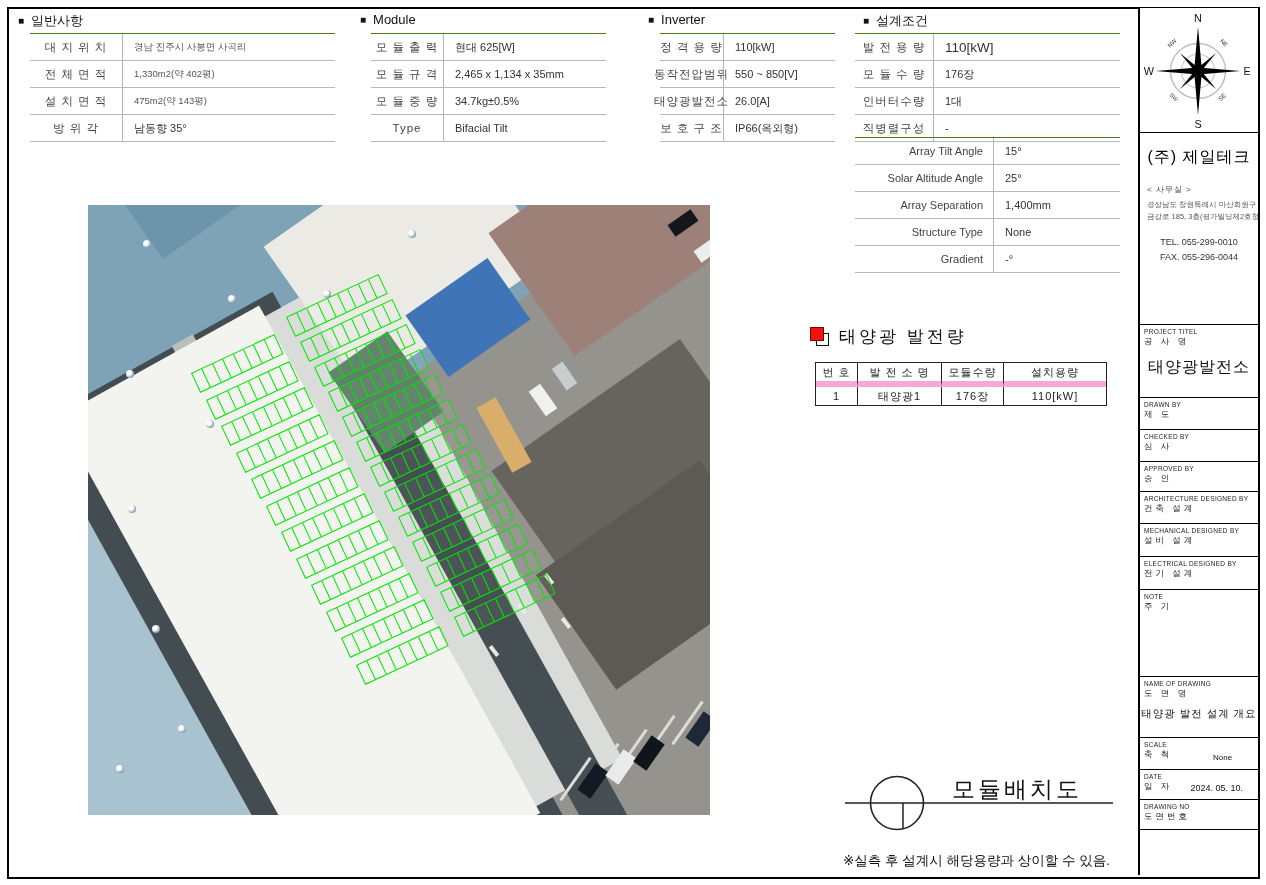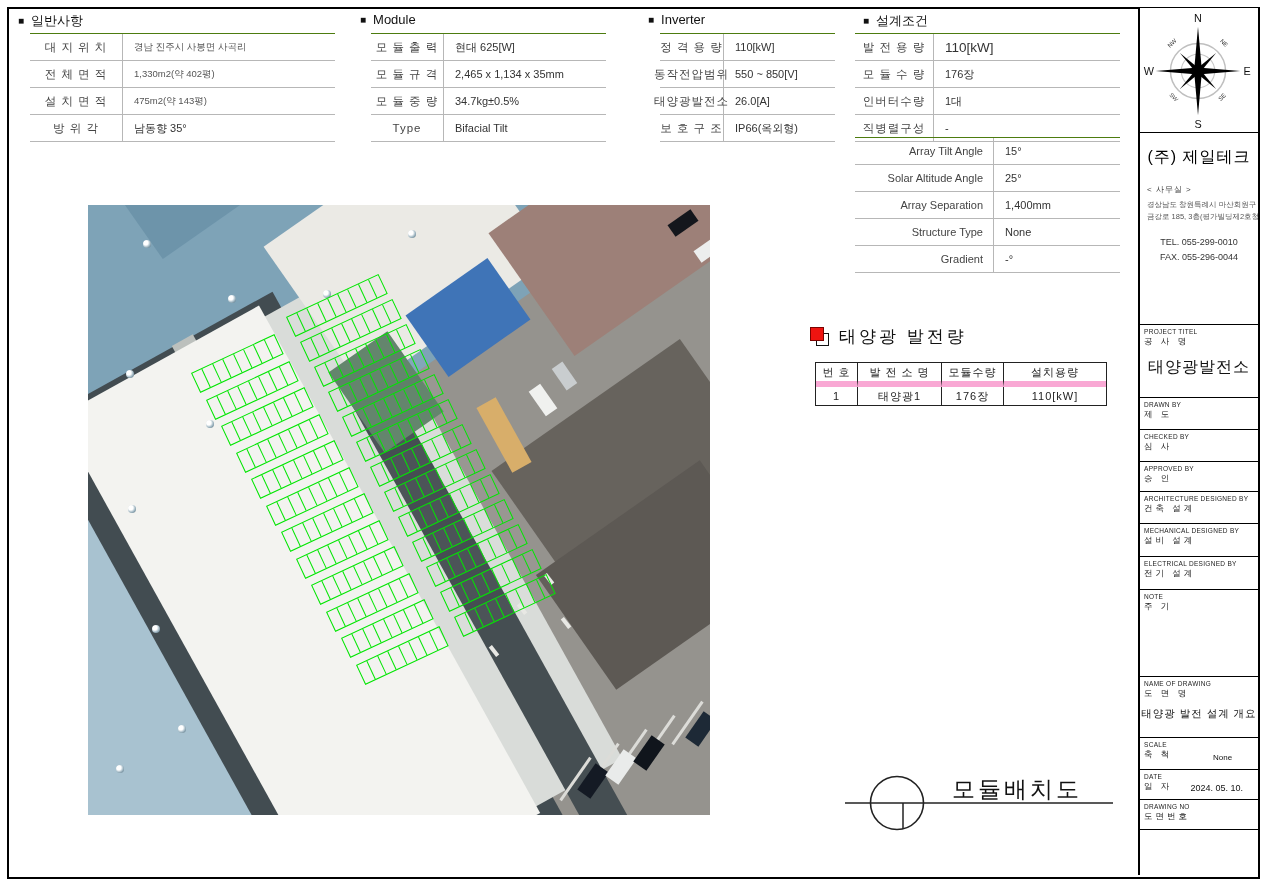--- a/index.html
+++ b/index.html
@@ -500,20 +500,21 @@
         <div class="pcell"></div>
       </div>
     </div>
 
   <svg id="circ" width="270" height="72">
     <line x1="0" y1="37" x2="268" y2="37" stroke="#222" stroke-width="1.5"></line>
     <circle cx="52" cy="37" r="26.5" fill="none" stroke="#222" stroke-width="1.6"></circle>
     <line x1="58" y1="37" x2="58" y2="63" stroke="#222" stroke-width="1.5"></line>
   </svg>
   <div id="draw-label">모듈배치도</div>
+  <div id="footnote">※실측 후 설계시 해당용량과 상이할 수 있음.</div>
 
   <div id="sidebar">
     <div class="sbox" id="compass-box" style="height:125px">
       <svg width="116" height="124" viewBox="-58 -64 116 126">
         <circle cx="0" cy="0" r="28" fill="none" stroke="#bfbfbf" stroke-width="1.5"></circle>
         <circle cx="0" cy="0" r="17" fill="none" stroke="#c9c9c9" stroke-width="1.2"></circle>
         <circle cx="0" cy="0" r="7" fill="none" stroke="#c9c9c9" stroke-width="1"></circle>
         <g fill="#000">
           <polygon points="0,-45 4,0 0,7 -4,0"></polygon>
           <polygon points="0,45 4,0 0,-7 -4,0"></polygon>

